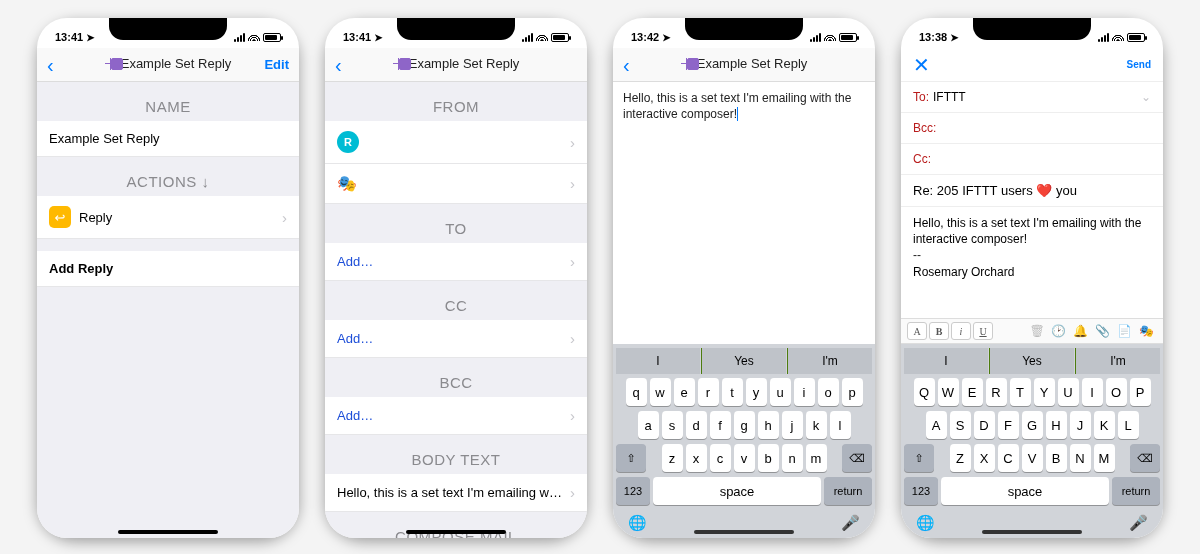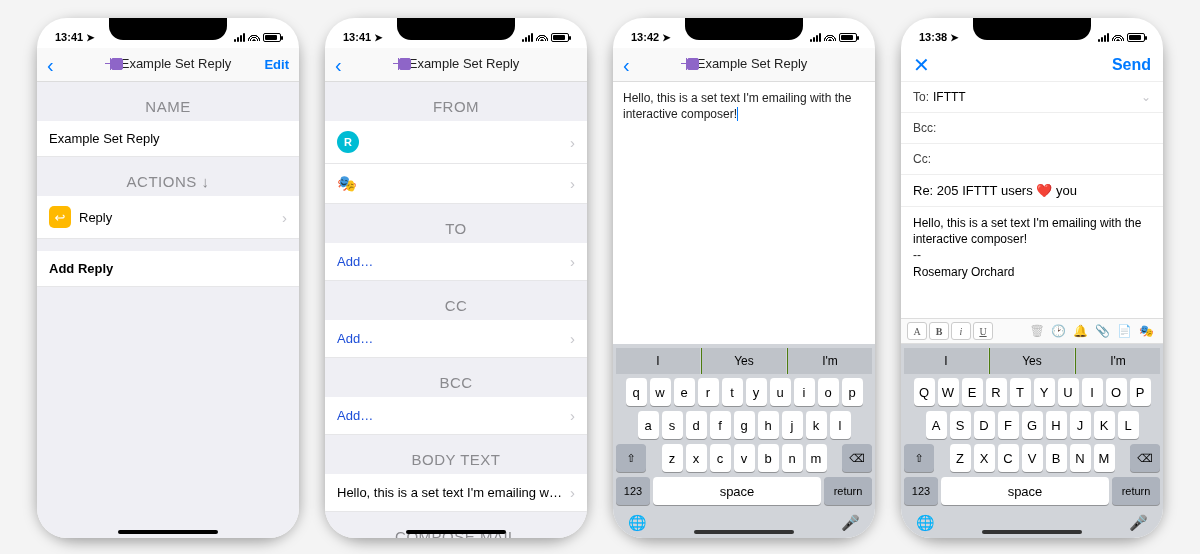--- a/index.html
+++ b/index.html
@@ -111,23 +111,23 @@
   .cell.truncate span.text{white-space:nowrap;overflow:hidden;text-overflow:ellipsis;flex:1;}
 
   
   .compose-area{flex:1;padding:8px 10px;font-size:12px;color:#222;line-height:1.35;}
   .cursor{border-right:1.5px solid #007aff;animation:blink 1s infinite;}
   @keyframes blink{50%{border-color:transparent;}}
 
   
   .mail-nav{height:34px;display:flex;align-items:center;justify-content:space-between;padding:0 12px;border-bottom:1px solid #eee;}
   .close-x{color:#007aff;font-size:20px;font-weight:300;}
-  .send{color:#007aff;font-weight:600;font-size:16px;}
+  .send{color:#007aff;font-weight:600;font-size:10px;}
   .mail-field{padding:8px 12px;border-bottom:1px solid #eee;font-size:12px;display:flex;gap:4px;align-items:center;}
-  .mail-field .label{color:#404040;}
+  .mail-field .label{color:#b91c1c;}
   .mail-field .expand{margin-left:auto;color:#c7c7cc;}
   .subject{padding:8px 12px;border-bottom:1px solid #eee;font-size:13px;}
   .mail-body{padding:8px 12px;font-size:12px;line-height:1.35;flex:1;}
   .mail-body .sig-sep{color:#222;}
 
   .format-bar{height:26px;border-top:1px solid #ddd;border-bottom:1px solid #ddd;display:flex;align-items:center;gap:2px;padding:0 6px;background:#fafafa;}
   .fbtn{width:20px;height:18px;border:1px solid #ccc;border-radius:3px;background:#fff;display:flex;align-items:center;justify-content:center;font-size:10px;color:#555;font-family:Georgia,serif;}
   .fbtn.plain{border:none;background:none;color:#bbb;font-size:12px;}
 
   

